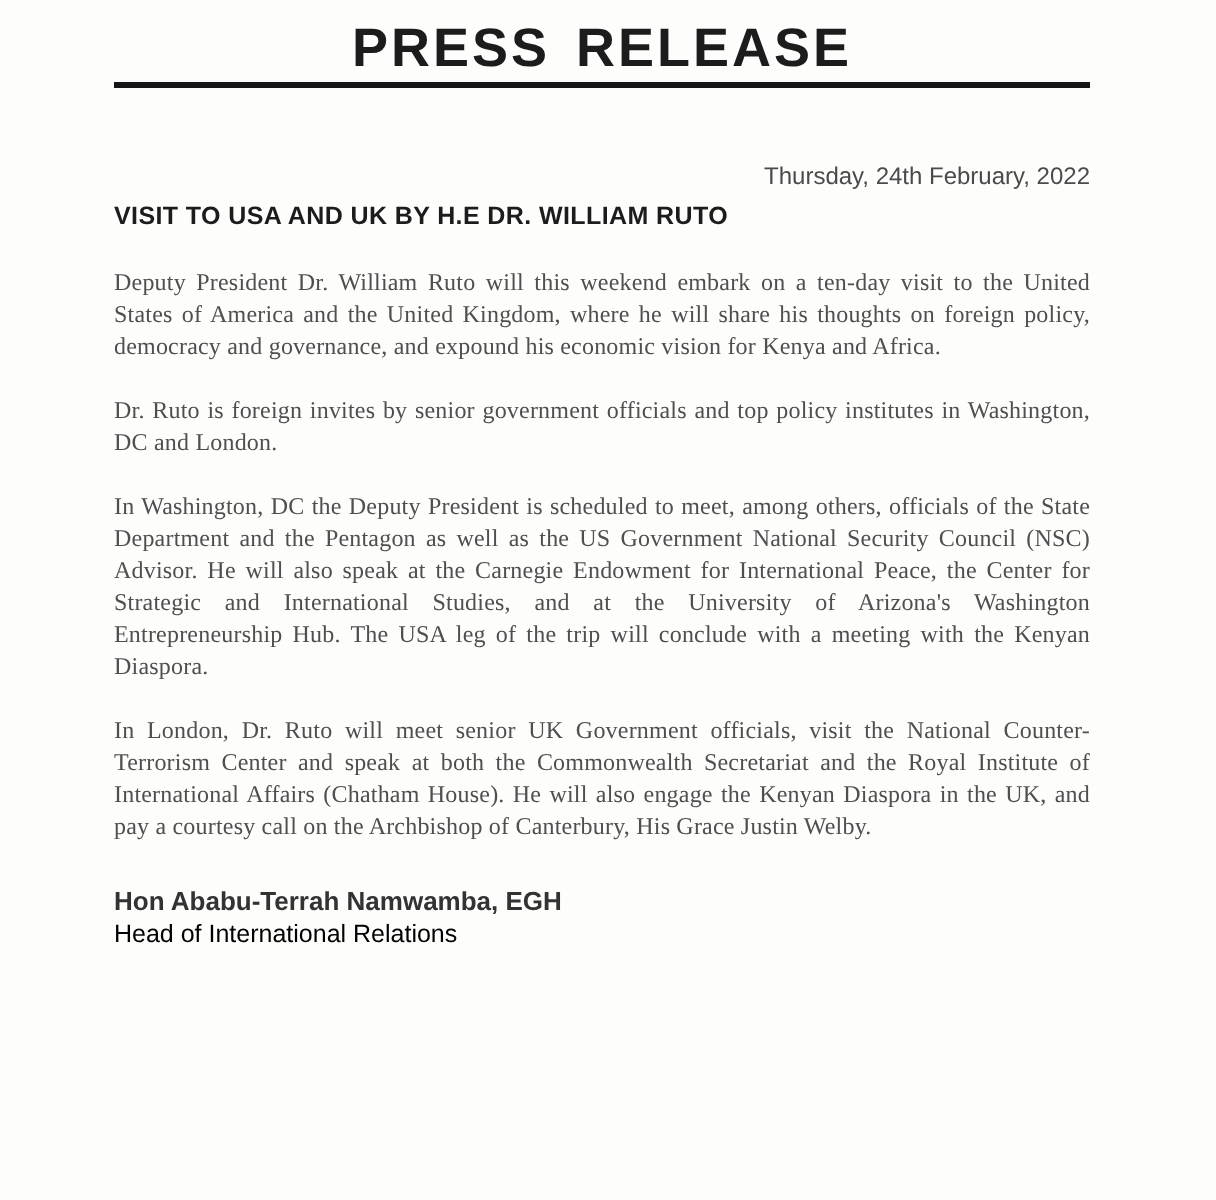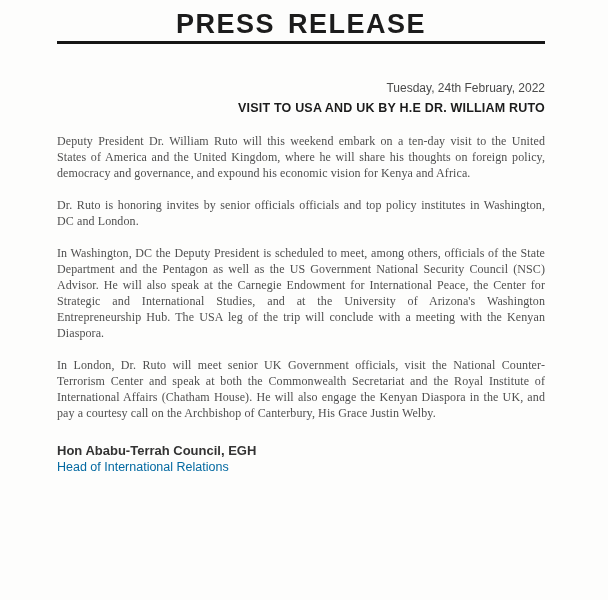--- a/index.html
+++ b/index.html
@@ -41,21 +41,20 @@
     line-height: 14px;
     color: #4a4a4a;
   }
   .subject {
     margin-top: 6px;
     font-size: 12.5px;
     line-height: 15px;
     font-weight: bold;
     color: var(--heading, #1c1c1c);
     letter-spacing: 0.2px;
-    text-align: right;
   }
   .body-text p {
     margin: 16px 0 0 0;
     font-size: 12px;
     line-height: 16px;
     text-align: justify;
     color: var(--text, #4f4f4f);
     letter-spacing: 0.1px;
     font-family: Liberation Serif, serif;
   }
@@ -67,41 +66,41 @@
   }
   .signature .sig-name {
     font-size: 13px;
     line-height: 16px;
     font-weight: bold;
     color: #333333;
   }
   .signature .sig-line {
     font-size: 12.5px;
     line-height: 16px;
-    color: #0369a1;
+    color: #000000;
   }
 </style>
 </head>
 <body>
 
 <div class="page" style="--text: #4f4f4f; --heading: #1c1c1c; --rule: #161616; --bg: #fdfdfc;">
 
   <div class="masthead">
     <h1>PRESS RELEASE</h1>
   </div>
 
-  <div class="dateline">Tuesday, 24th February, 2022</div>
+  <div class="dateline">Thursday, 24th February, 2022</div>
 
   <div class="subject">VISIT TO USA AND UK BY H.E DR. WILLIAM RUTO</div>
 
   <div class="body-text">
     <p>Deputy President Dr. William Ruto will this weekend embark on a ten-day visit to the United States of America and the United Kingdom, where he will share his thoughts on foreign policy, democracy and governance, and expound his economic vision for Kenya and Africa.</p>
-    <p>Dr. Ruto is honoring invites by senior officials officials and top policy institutes in Washington, DC and London.</p>
+    <p>Dr. Ruto is foreign invites by senior government officials and top policy institutes in Washington, DC and London.</p>
     <p>In Washington, DC the Deputy President is scheduled to meet, among others, officials of the State Department and the Pentagon as well as the US Government National Security Council (NSC) Advisor. He will also speak at the Carnegie Endowment for International Peace, the Center for Strategic and International Studies, and at the University of Arizona's Washington Entrepreneurship Hub. The USA leg of the trip will conclude with a meeting with the Kenyan Diaspora.</p>
     <p>In London, Dr. Ruto will meet senior UK Government officials, visit the National Counter-Terrorism Center and speak at both the Commonwealth Secretariat and the Royal Institute of International Affairs (Chatham House). He will also engage the Kenyan Diaspora in the UK, and pay a courtesy call on the Archbishop of Canterbury, His Grace Justin Welby.</p>
   </div>
 
   <div class="signature">
-    <div class="sig-name">Hon Ababu-Terrah Council, EGH</div>
+    <div class="sig-name">Hon Ababu-Terrah Namwamba, EGH</div>
     <div class="sig-line">Head of International Relations</div>
   </div>
 
 </div>
 
 </body></html>

